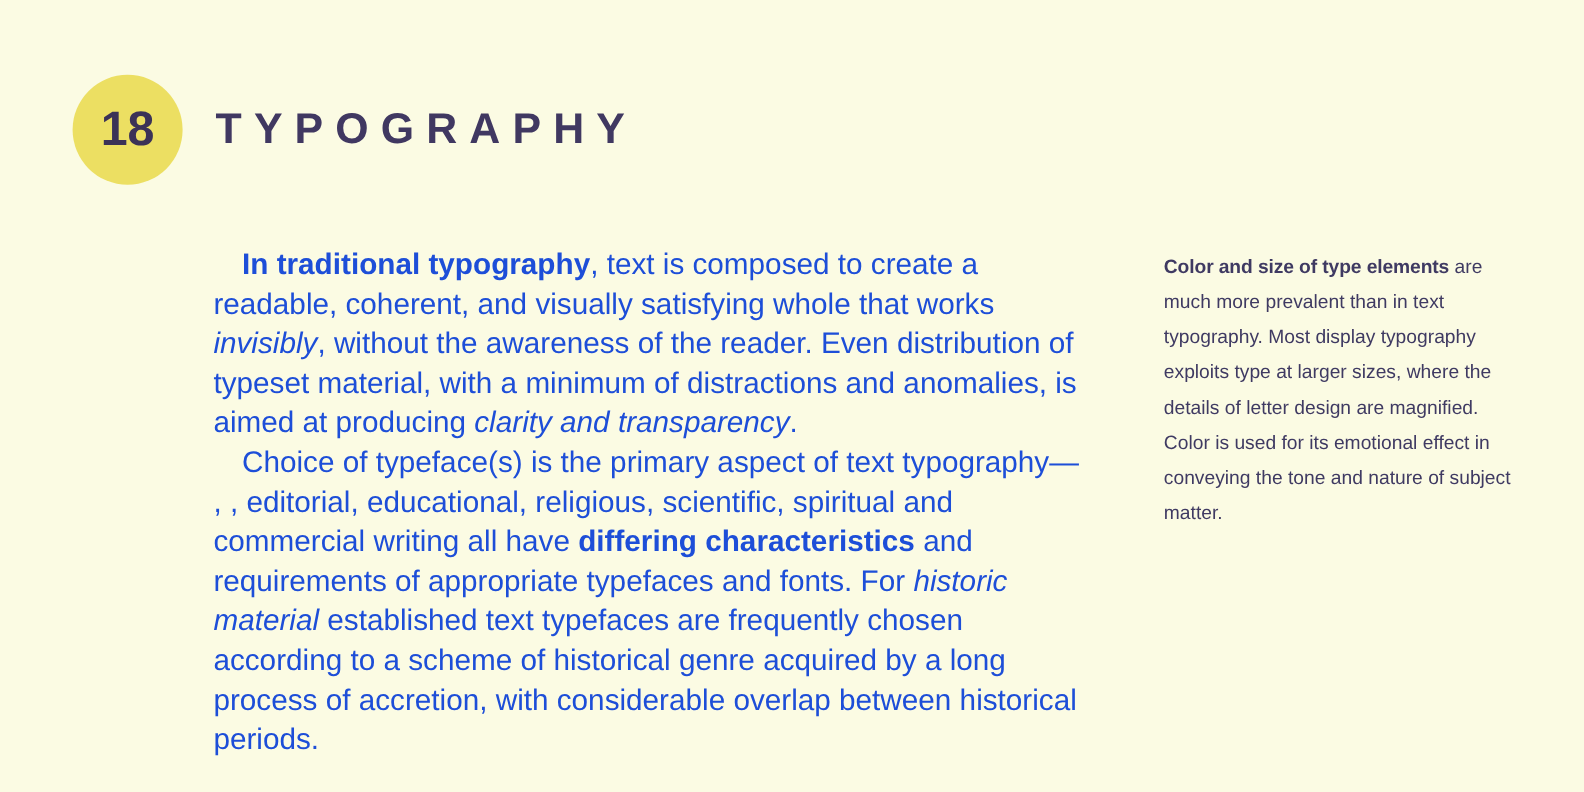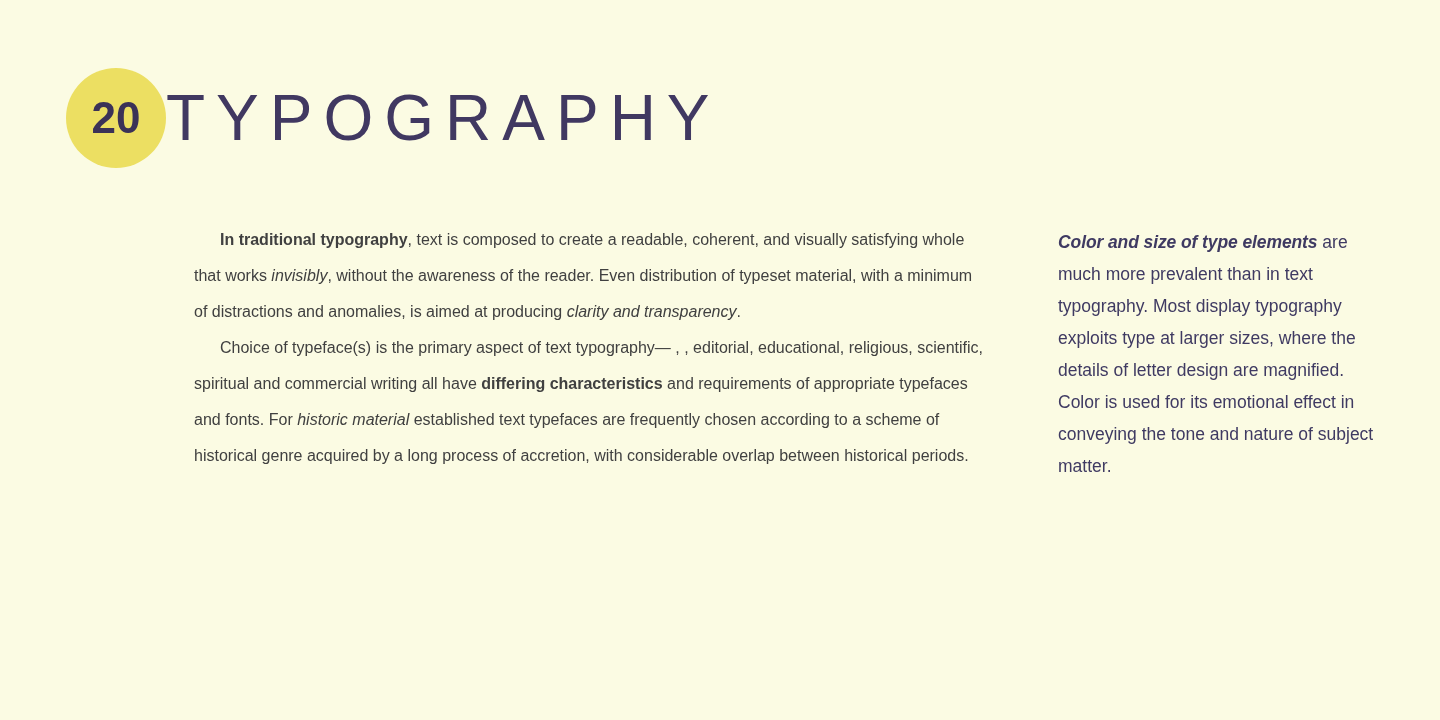--- a/index.html
+++ b/index.html
@@ -39,36 +39,37 @@
     flex: none;
   }
   .chapter-badge span {
     font-size: 44px;
     font-weight: 600;
     color: #3b3257;
     letter-spacing: 0px;
     line-height: 1;
   }
   .page-title {
-    font-size: 64px;
-    font-weight: 400;
+    margin-left: 30px;
+    font-size: 39px;
+    font-weight: 700;
     letter-spacing: 11px;
     color: #403861;
     white-space: nowrap;
   }
 
   
   .main-column {
     position: absolute;
     left: 194px;
     top: 222px;
     width: 790px;
-    font-size: 16px;
+    font-size: 27px;
     line-height: 36px;
-    color: #404040;
+    color: #1d4ed8;
   }
   .main-column p {
     margin: 0;
     text-indent: 26px;
   }
   .main-column b {
     font-weight: 700;
   }
   .main-column i {
     font-style: italic;
@@ -82,31 +83,30 @@
     font-size: 17.5px;
     line-height: 32px;
     color: #3f3a62;
   }
   .side-column p {
     margin: 0;
   }
   .side-column b {
     font-weight: 700;
     letter-spacing: -0.1px;
-    font-style: italic;
   }
 </style>
 </head>
 <body>
 
 <div class="page">
 
   <div class="header">
     <div class="chapter-badge">
-      <span>20</span>
+      <span>18</span>
     </div>
     <div class="page-title">TYPOGRAPHY</div>
   </div>
 
   <div class="main-column">
     <p>
       <b>In traditional typography</b><span>, text is composed to create a readable, coherent, and visually satisfying whole that works </span><i>invisibly</i><span>, without the awareness of the reader. Even distribution of typeset material, with a minimum of distractions and anomalies, is aimed at producing </span><i>clarity and transparency</i><span>.</span>
     </p>
     <p>
       <span>Choice of typeface(s) is the primary aspect of text typography— , , editorial, educational, religious, scientific, spiritual and commercial writing all have </span><b>differing characteristics</b><span> and requirements of appropriate typefaces and fonts. For </span><i>historic material</i><span> established text typefaces are frequently chosen according to a scheme of historical genre acquired by a long process of accretion, with considerable overlap between historical periods.</span>

